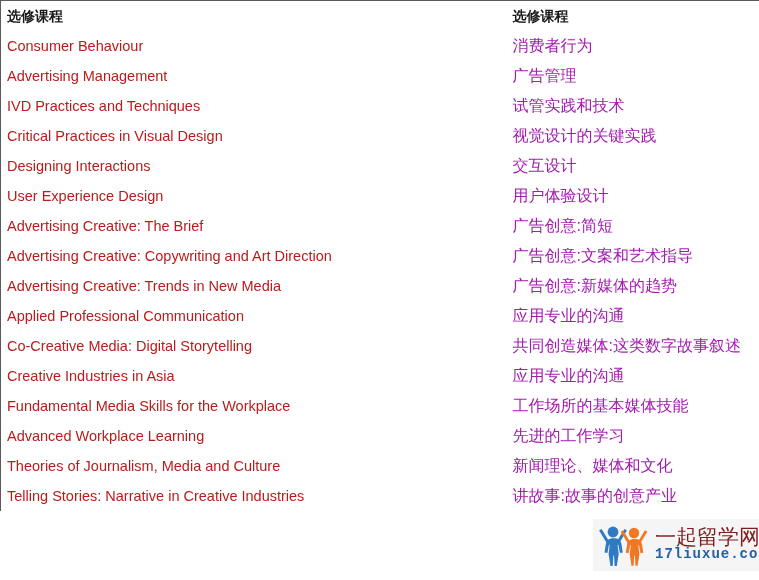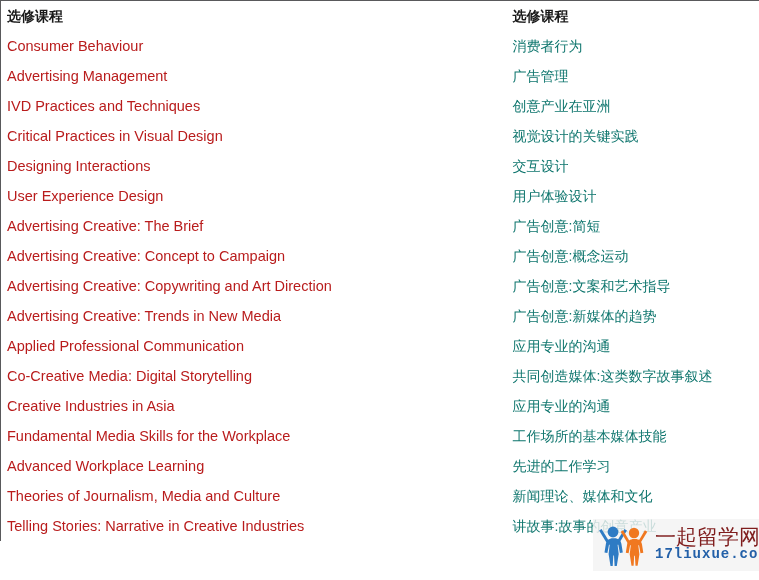--- a/index.html
+++ b/index.html
@@ -68,22 +68,22 @@
   .row-item .txt {
     font-weight: normal;
     color: #b91c1c;
     font-size: 14.5px;
     line-height: 30px;
     height: 30px;
     white-space: nowrap;
   }
 
   .row-item .cell-zh .txt {
-    color: #0f766e;
-    font-size: 14px;
+    color: #a21caf;
+    font-size: 16px;
   }
 
   .row-head .cell-zh .txt {
     color: #1a1a1a;
   }
 
   
   .watermark {
     position: absolute;
     left: 593px;
@@ -158,21 +158,21 @@
           </td>
         <td class="cell-zh">
             <span class="txt">广告管理</span>
           </td>
       </tr>
       <tr class="row-item">
         <td class="cell-en">
             <span class="txt">IVD Practices and Techniques</span>
           </td>
         <td class="cell-zh">
-            <span class="txt">创意产业在亚洲</span>
+            <span class="txt">试管实践和技术</span>
           </td>
       </tr>
       <tr class="row-item">
         <td class="cell-en">
             <span class="txt">Critical Practices in Visual Design</span>
           </td>
         <td class="cell-zh">
             <span class="txt">视觉设计的关键实践</span>
           </td>
       </tr>
@@ -191,28 +191,20 @@
         <td class="cell-zh">
             <span class="txt">用户体验设计</span>
           </td>
       </tr>
       <tr class="row-item">
         <td class="cell-en">
             <span class="txt">Advertising Creative: The Brief</span>
           </td>
         <td class="cell-zh">
             <span class="txt">广告创意:简短</span>
-          </td>
-      </tr>
-      <tr class="row-item">
-        <td class="cell-en">
-            <span class="txt">Advertising Creative: Concept to Campaign</span>
-          </td>
-        <td class="cell-zh">
-            <span class="txt">广告创意:概念运动</span>
           </td>
       </tr>
       <tr class="row-item">
         <td class="cell-en">
             <span class="txt">Advertising Creative: Copywriting and Art Direction</span>
           </td>
         <td class="cell-zh">
             <span class="txt">广告创意:文案和艺术指导</span>
           </td>
       </tr>

